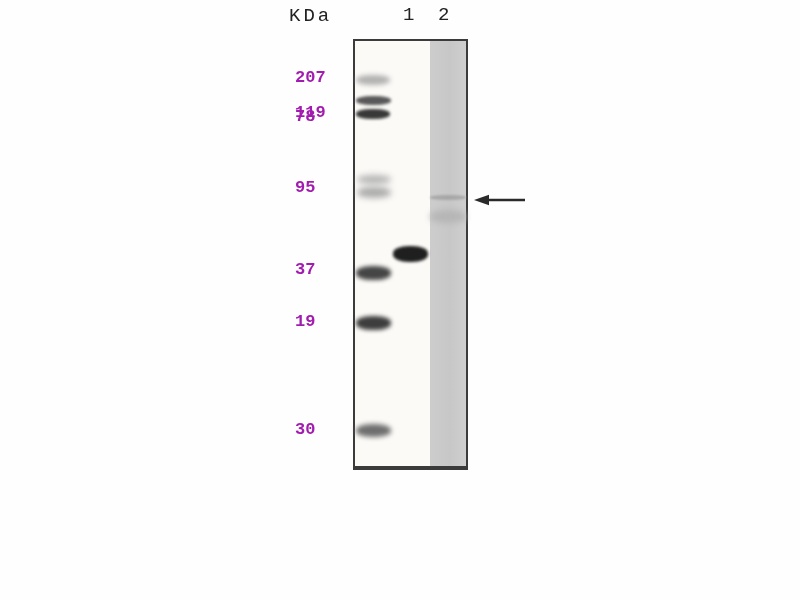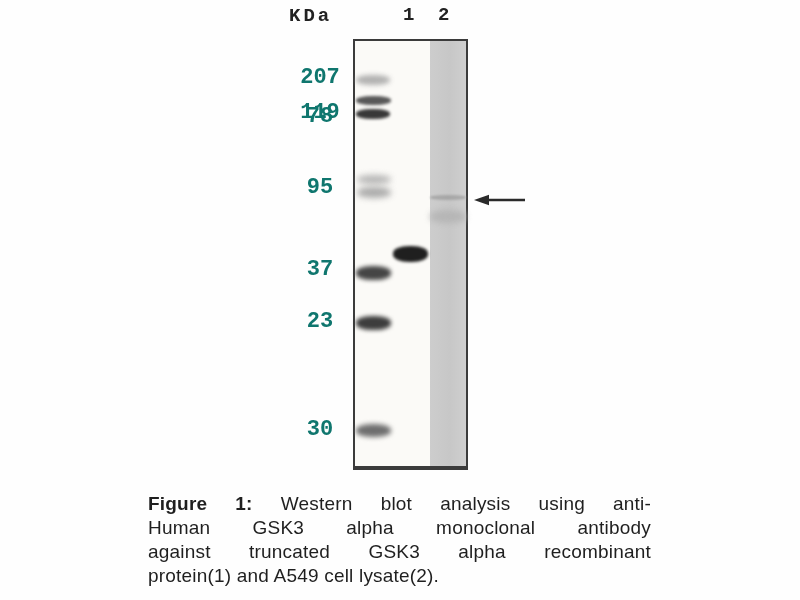--- a/index.html
+++ b/index.html
@@ -10,21 +10,21 @@
     background: #fefefe;
     font-family: "Liberation Sans", sans-serif;
     overflow: hidden;
   }
   .stage { position: relative; width: 800px; height: 600px; }
 
   
   .hdr {
     position: absolute;
     font-family: "Liberation Mono", "DejaVu Sans Mono", monospace;
-    font-weight: bold;
+    font-weight: normal;
     color: #222;
   }
   .kda { left: 289px; top: 5px; font-size: 19px; letter-spacing: 3px; }
   .lane-num { top: 4px; font-size: 19px; }
   .lane-num.l1 { left: 403px; }
   .lane-num.l2 { left: 438px; }
 
   
   .blot {
     position: absolute;
@@ -52,25 +52,25 @@
   
   .bl1  { left: 38px; top: 205px; width: 35px; height: 16px; background:#1f1f1f; filter: blur(1.6px);}
   
   .bl2a { left: 75px; top: 154px; width: 36px; height: 5px;  background:#a2a2a2; filter: blur(1.2px); opacity:.85;}
   .bl2b { left: 75px; top: 169px; width: 36px; height: 13px; background:#b4b4b4; filter: blur(3px); opacity:.9;}
 
   
   .mw {
     position: absolute;
     left: 295px; width: 50px;
-    text-align: center;
+    text-align: left;
     font-family: "Liberation Mono", "DejaVu Sans Mono", monospace;
     font-weight: bold;
-    font-size: 22px; line-height: 18px;
-    color: #0f766e;
+    font-size: 17px; line-height: 18px;
+    color: #a21caf;
   }
   .mw207 { top: 69px; }
   .mw119 { top: 104px; font-family: Liberation Mono, monospace; }
   .mw98  { top: 108px; }
   .mw55  { top: 179px; }
   .mw37  { top: 261px; }
   .mw29  { top: 313px; }
   .mw20  { top: 421px; }
 
   
@@ -112,33 +112,24 @@
     <div class="band bl1"></div>
     <div class="band bl2a"></div>
     <div class="band bl2b"></div>
   </div>
 
   <div class="mw mw207">207</div>
   <div class="mw mw119">119</div>
   <div class="mw mw98">78</div>
   <div class="mw mw55">95</div>
   <div class="mw mw37">37</div>
-  <div class="mw mw29">23</div>
+  <div class="mw mw29">19</div>
   <div class="mw mw20">30</div>
 
   <div class="arrow-wrap">
     <svg width="54" height="18" viewBox="0 0 54 18" xmlns="http://www.w3.org/2000/svg">
       <line x1="13" y1="9" x2="52" y2="9" stroke="#2a2a2a" stroke-width="2.4"></line>
       <polygon points="1,9 16,3.8 16,14.2" fill="#2a2a2a"></polygon>
     </svg>
   </div>
 
-  <div class="caption">
-    <div class="cap-line">
-      <span class="cap-prefix">Figure 1:</span>
-      <span>Western blot analysis using anti-</span>
-    </div>
-    <div class="cap-line">Human GSK3 alpha monoclonal antibody</div>
-    <div class="cap-line">against truncated GSK3 alpha recombinant</div>
-    <div class="cap-line last">protein(1) and A549 cell lysate(2).</div>
-  </div>
 
 </div>
 
 </body></html>

